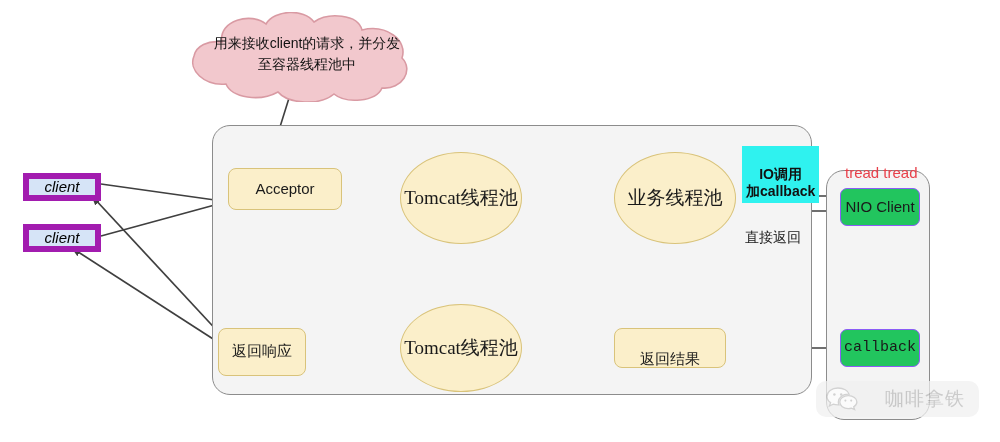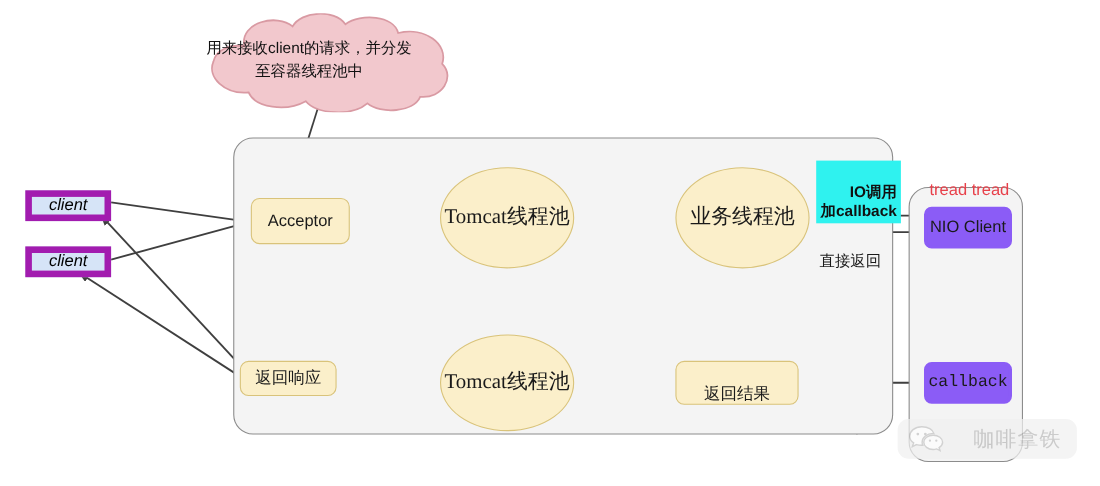--- a/index.html
+++ b/index.html
@@ -41,22 +41,22 @@
     font-style: italic;
   }
   .box-yellow {
     background: #fbefca;
     border: 1px solid #d9c37a;
     border-radius: 8px;
     color: #1a1a1a;
     font-size: 15px;
   }
   .box-green {
-    background: #8b5cf6;
-    border: 3px solid #8b5cf6;
+    background: #22c55e;
+    border: 1px solid #8b5cf6;
     border-radius: 7px;
     color: #1a1a1a;
     font-size: 15px;
   }
   .ellipse {
     background: #fbefca;
     border: 1px solid #d9c37a;
     border-radius: 50%;
     color: #1a1a1a;
     font-size: 19px;
@@ -96,21 +96,21 @@
     z-index: 6;
   }
   .label-cyan {
     position: absolute;
     background: #2ff2ef;
     color: #111111;
     font-size: 14px;
     font-weight: bold;
     line-height: 1.25;
     padding: 2px 4px;
-    text-align: right;
+    text-align: center;
     white-space: pre-line;
     z-index: 6;
   }
   
   .cloud {
     position: absolute;
     z-index: 7;
   }
   .cloud-text {
     position: absolute;
@@ -212,48 +212,48 @@
     </g>
   </svg>
 
   <svg class="cloud" style="left:170px; top:12px; width:250px; height:90px;" viewBox="0 0 250 90" xmlns="http://www.w3.org/2000/svg">
     <path d="M52,30 C48,8 82,0 96,12 C104,-2 134,-4 144,10
              C158,0 188,2 192,18 C216,12 238,28 232,46
              C244,58 232,78 212,76 C206,90 176,92 164,82
              C150,94 118,92 108,80 C90,90 62,86 56,72
              C34,74 18,58 24,44 C26,34 38,28 52,30 Z" fill="#f2c8cd" stroke="#d99aa3" stroke-width="1.6"></path>
   </svg>
-  <div class="cloud-text" style="left:166px; top:33px;">用来接收client的请求，并分发
+  <div class="cloud-text" style="left:192px; top:33px;">用来接收client的请求，并分发
 至容器线程池中</div>
 
   <div class="node box-client" style="left:23px; top:173px; width:78px; height:28px;">
     <span>client</span>
   </div>
 
   <div class="node box-client" style="left:23px; top:224px; width:78px; height:28px;">
     <span>client</span>
   </div>
 
-  <div class="node box-yellow" style="left:228px; top:180px; width:90px; height:42px;">
+  <div class="node box-yellow" style="left:228px; top:168px; width:114px; height:42px;">
     <span>Acceptor</span>
   </div>
 
   <div class="node ellipse" style="left:400px; top:152px; width:122px; height:92px;">
     <span>Tomcat线程池</span>
   </div>
 
   <div class="node ellipse" style="left:614px; top:152px; width:122px; height:92px;">
     <span>业务线程池</span>
   </div>
 
   <div class="node ellipse" style="left:400px; top:304px; width:122px; height:88px;">
     <span>Tomcat线程池</span>
   </div>
 
-  <div class="node box-yellow" style="left:218px; top:328px; width:88px; height:32px;">
+  <div class="node box-yellow" style="left:218px; top:328px; width:88px; height:48px;font-family:Liberation Serif, serif;">
     <span>返回响应</span>
   </div>
 
   <div class="node box-yellow" style="left:614px; top:328px; width:112px; height:40px;align-items:flex-end;">
     <span>返回结果</span>
   </div>
 
   <div class="label-red" style="left:845px; top:164px;">
     <span>tread tread</span>
   </div>

